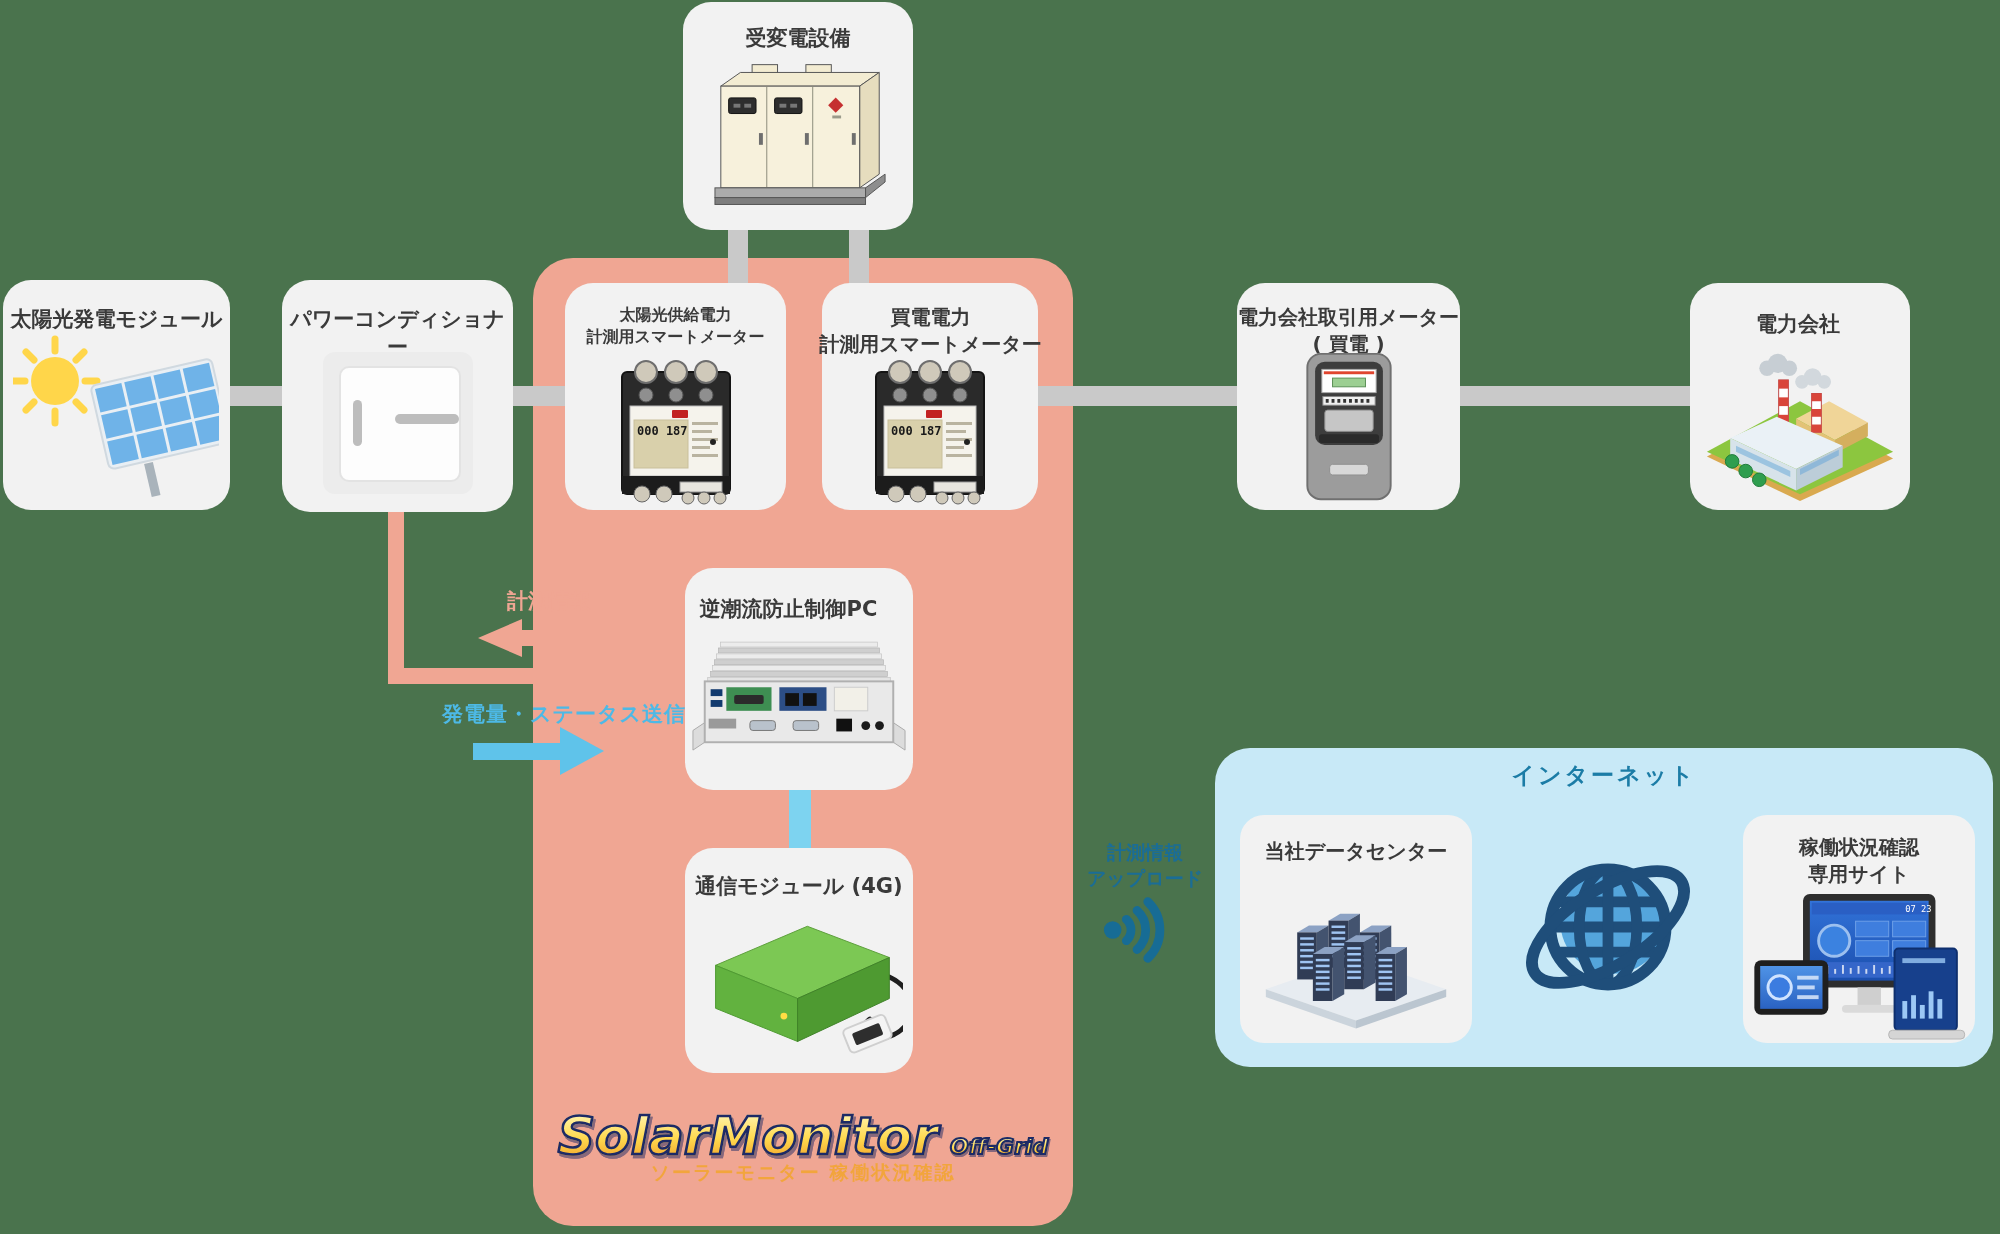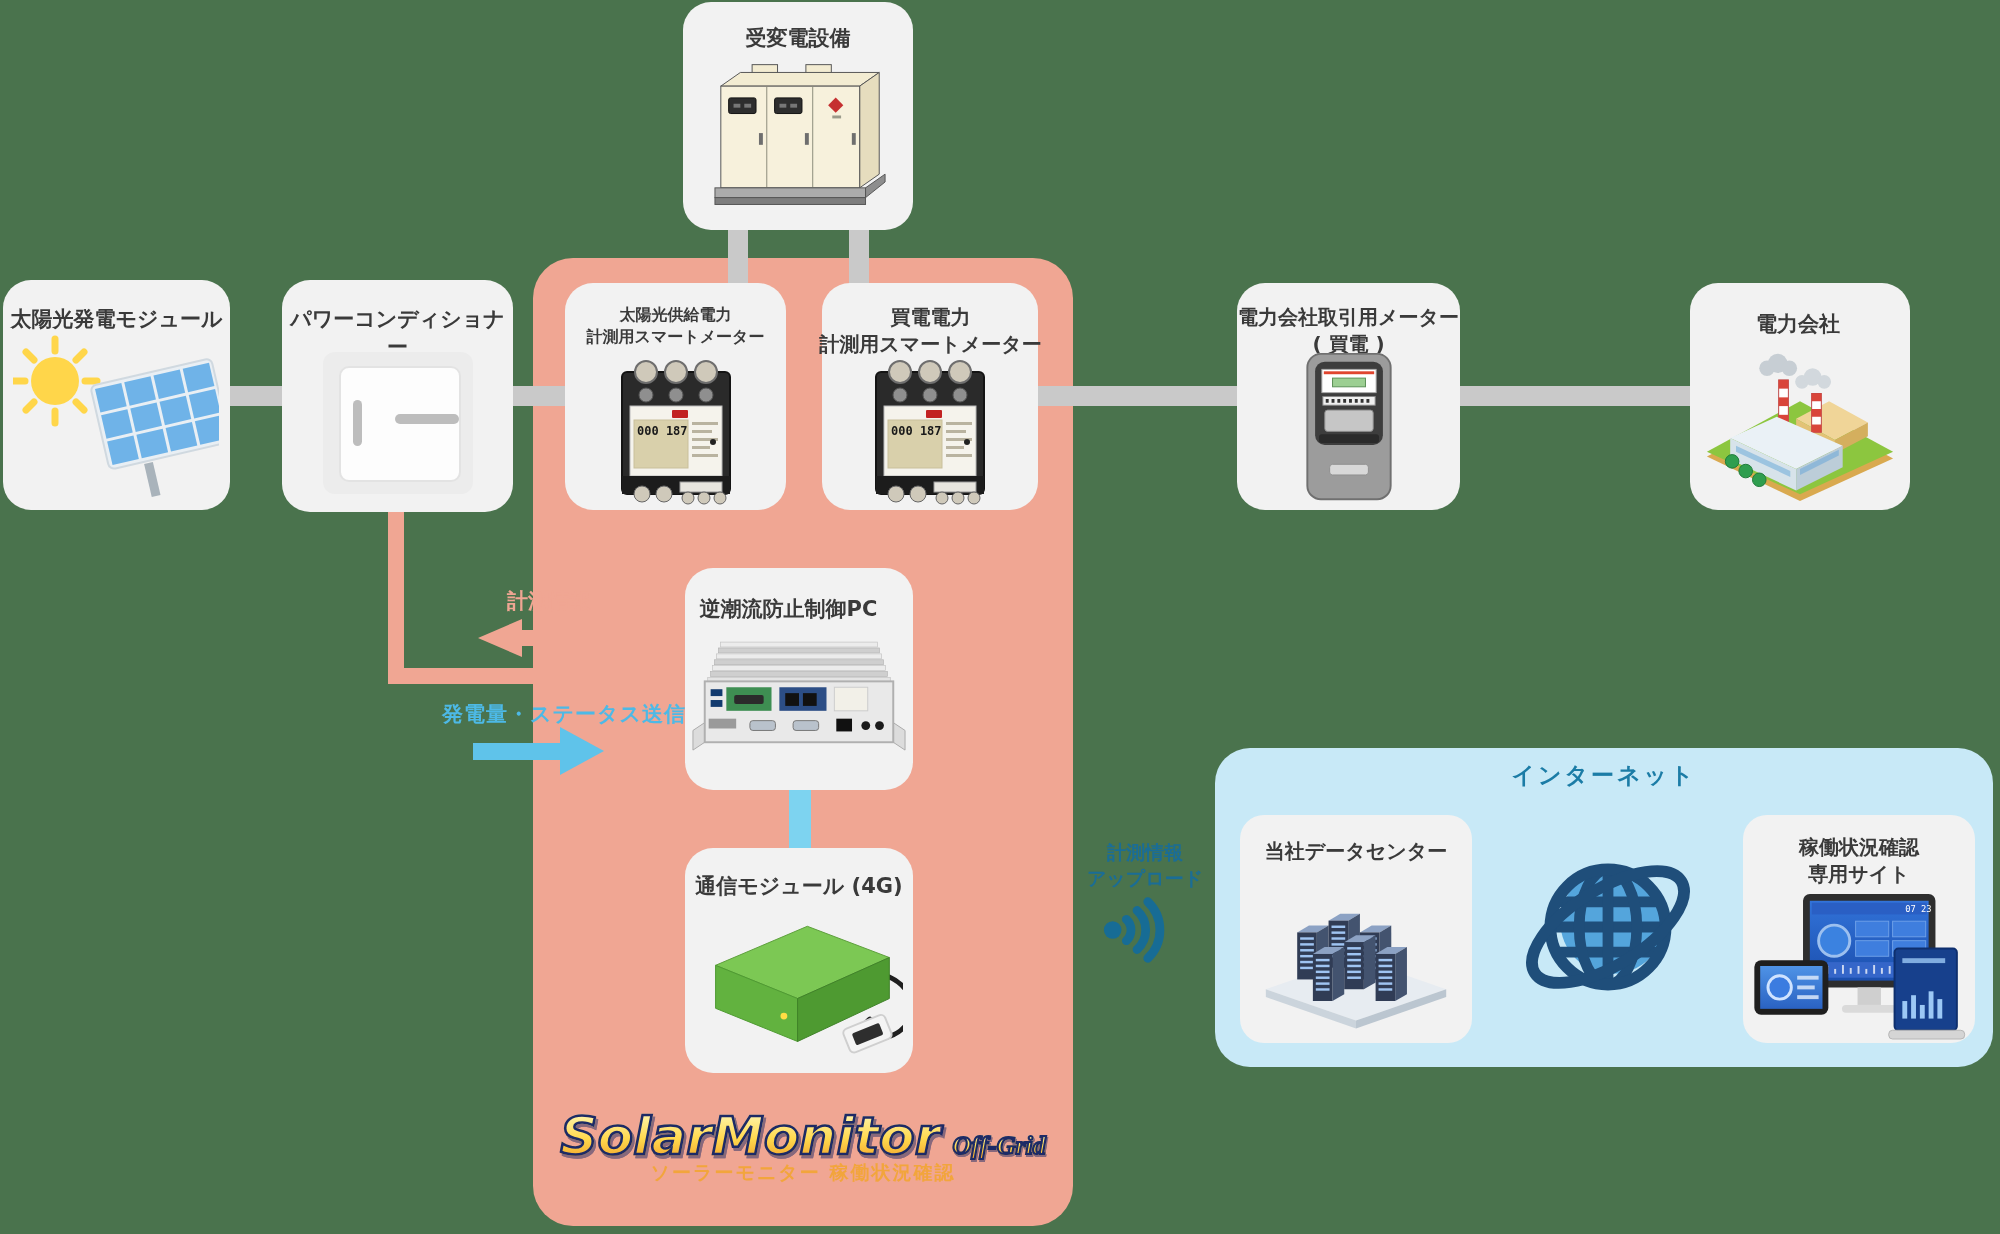--- a/index.html
+++ b/index.html
@@ -18,24 +18,24 @@
              border-left:44px solid #5FC3EA;}
   .flow-label-control{color:#F0A693;font-weight:700;font-size:21px;text-align:center;}
   .flow-label-status{color:#4DB9E6;font-weight:700;font-size:21px;text-align:right;letter-spacing:1px;}
   .flow-label-upload{color:#1A6D96;font-weight:700;font-size:19px;text-align:center;line-height:1.35;}
   .internet-title{color:#1B7CA6;font-weight:700;font-size:23px;letter-spacing:3px;text-align:center;}
   .brand-line{position:absolute;left:533px;width:540px;text-align:center;z-index:4;}
   .brand-name{font-size:52px;font-weight:800;font-style:italic;letter-spacing:0px;
       color:#F8C53F;background:linear-gradient(180deg,#FFF3A6 15%,#FFD84D 55%,#F2A52C 90%);
       -webkit-background-clip:text;background-clip:text;-webkit-text-fill-color:transparent;
       -webkit-text-stroke:2.6px #1D2A66;filter:drop-shadow(2px 3px 0 rgba(29,42,102,0.5));}
-  .brand-variant{font-size:26px;font-weight:800;font-style:italic;margin-left:12px;
+  .brand-variant{font-size:22px;font-weight:800;font-style:italic;margin-left:12px;
       color:#F8C53F;background:linear-gradient(180deg,#FFF3A6 15%,#FFD84D 55%,#F2A52C 90%);
       -webkit-background-clip:text;background-clip:text;-webkit-text-fill-color:transparent;
-      -webkit-text-stroke:2.2px #1D2A66;filter:drop-shadow(1px 2px 0 rgba(29,42,102,0.5));font-family:Liberation Serif, serif;}
+      -webkit-text-stroke:2.2px #1D2A66;filter:drop-shadow(1px 2px 0 rgba(29,42,102,0.5));}
   .brand-subtitle{color:#F2A53C;font-weight:700;font-size:19px;letter-spacing:2px;}
   .pcnd-outer{position:absolute;width:150px;height:142px;background:#ECECEC;border-radius:12px;}
   .pcnd-inner{position:absolute;left:16px;top:14px;width:118px;height:112px;background:#FDFDFD;
       border:2px solid #E3E3E3;border-radius:10px;}
   .pcnd-vbar{position:absolute;left:30px;top:48px;width:9px;height:46px;background:#BDBDBD;border-radius:5px;}
   .pcnd-hbar{position:absolute;left:72px;top:62px;width:64px;height:10px;background:#BDBDBD;border-radius:5px;}
 </style>
 </head>
 <body>
 

